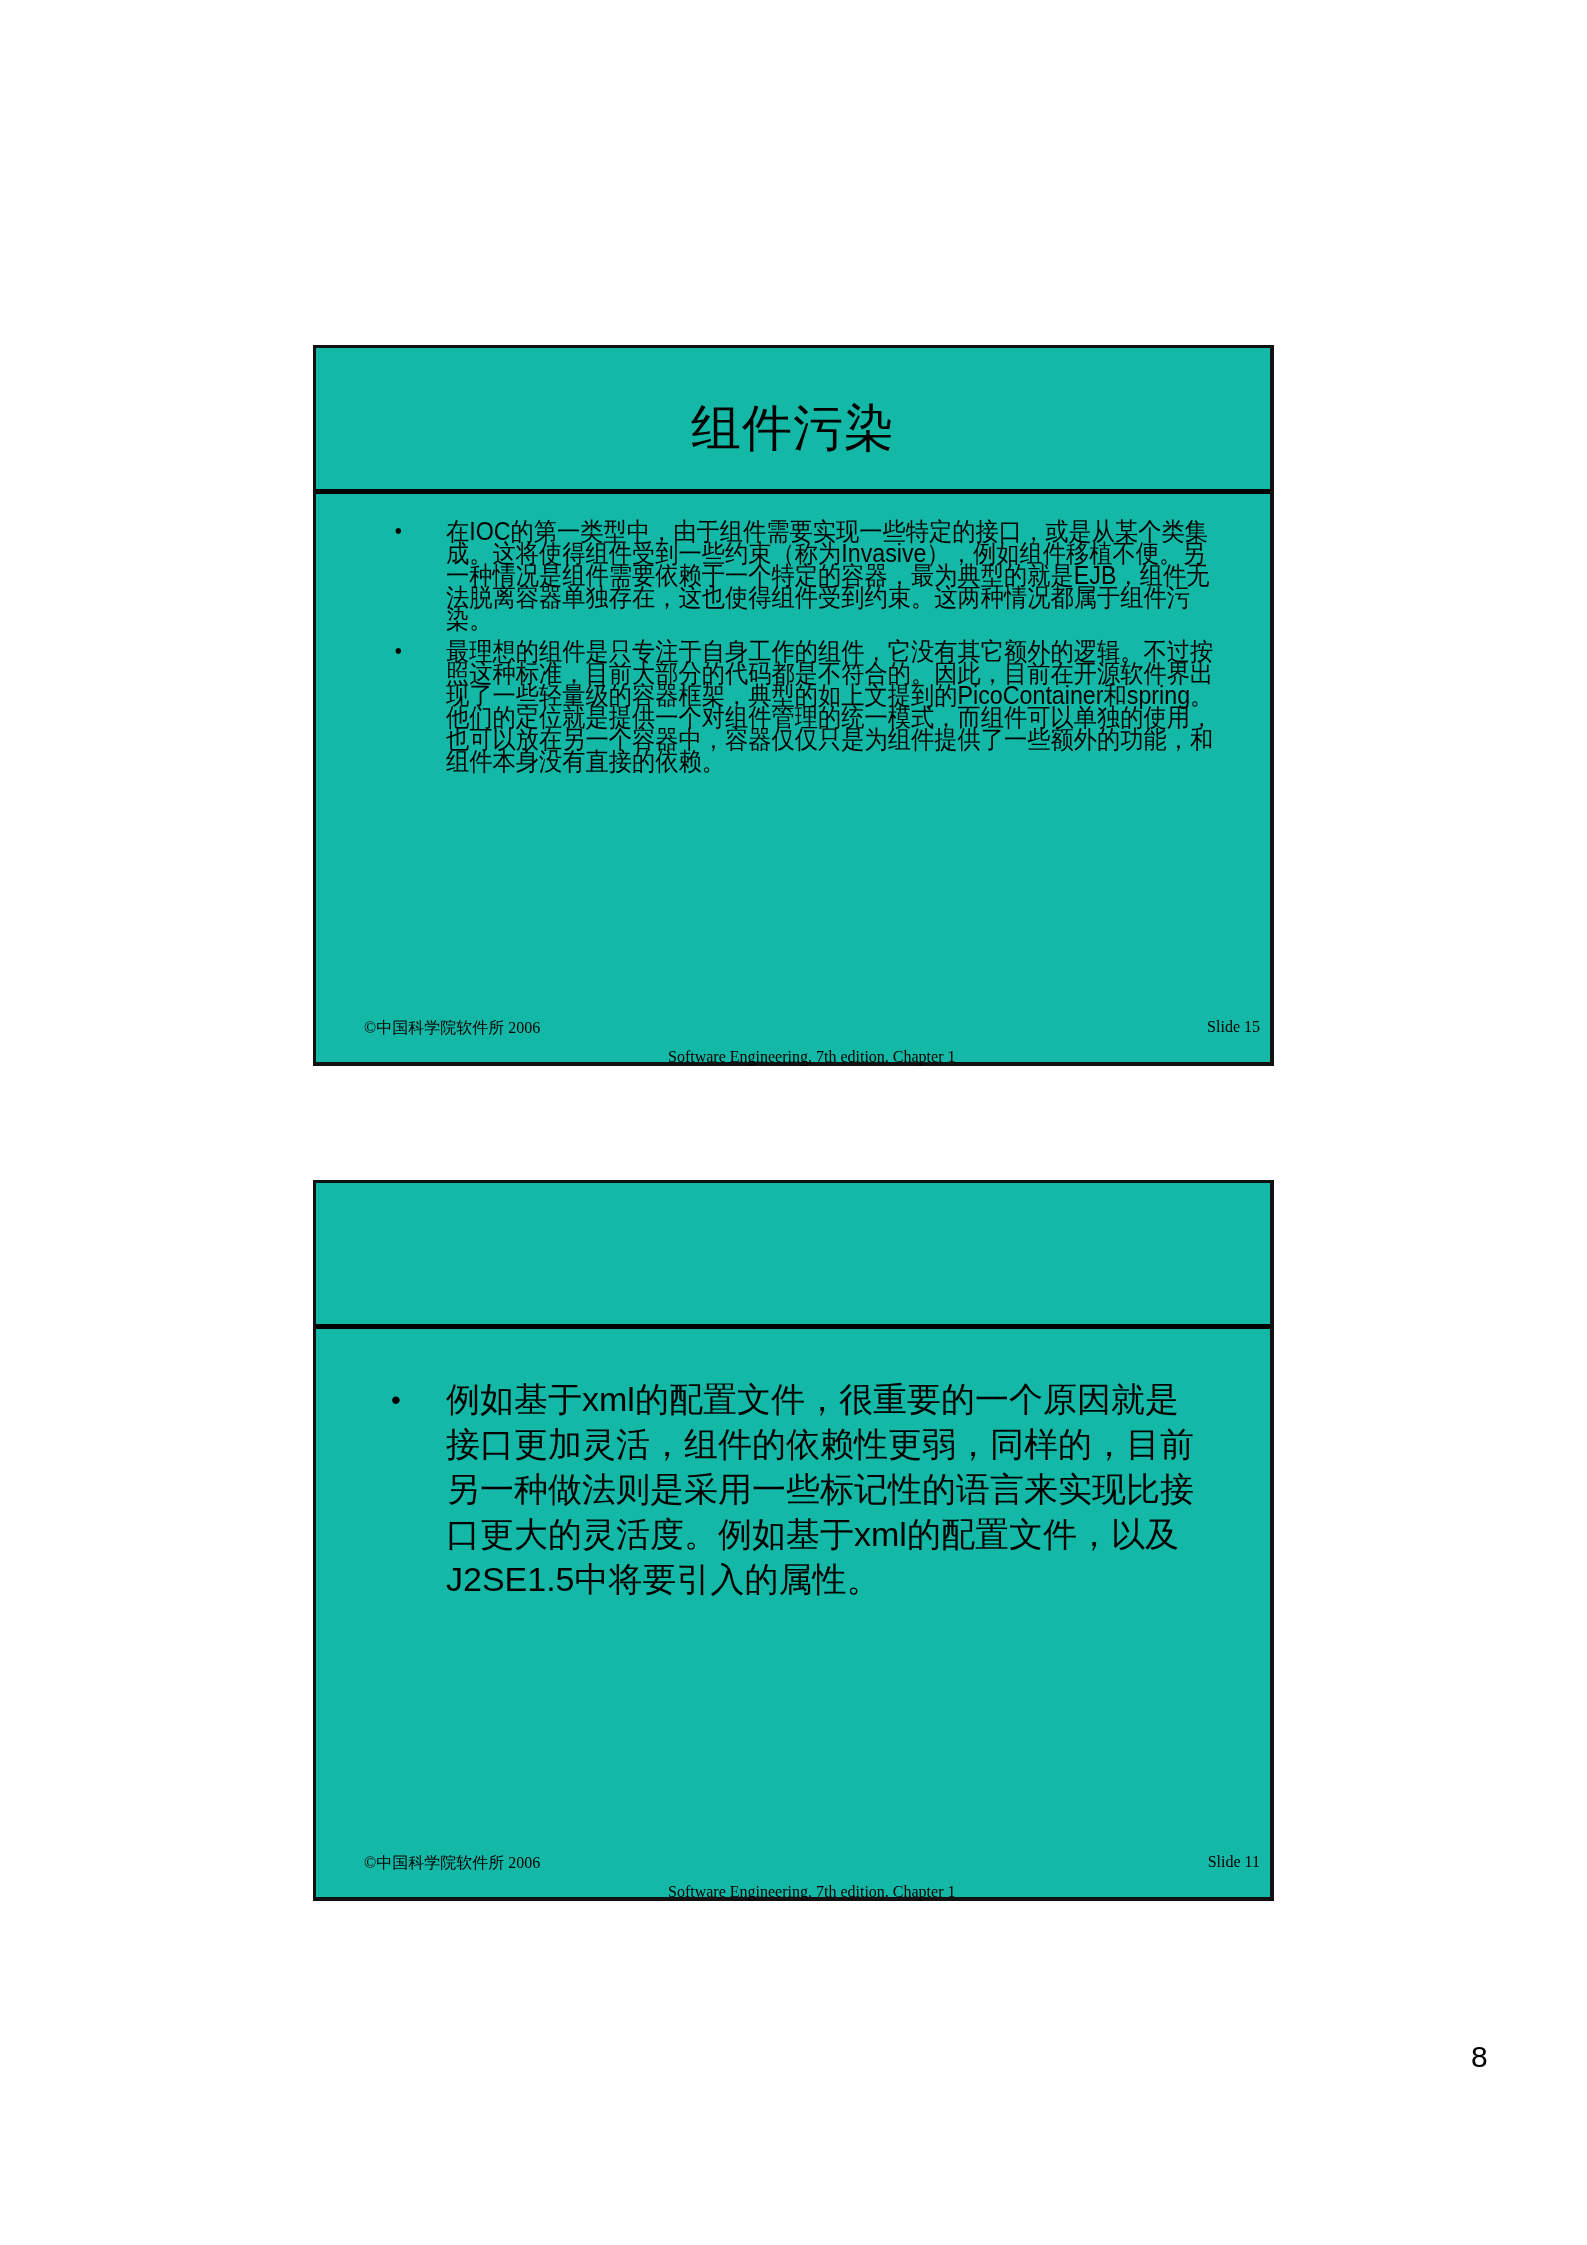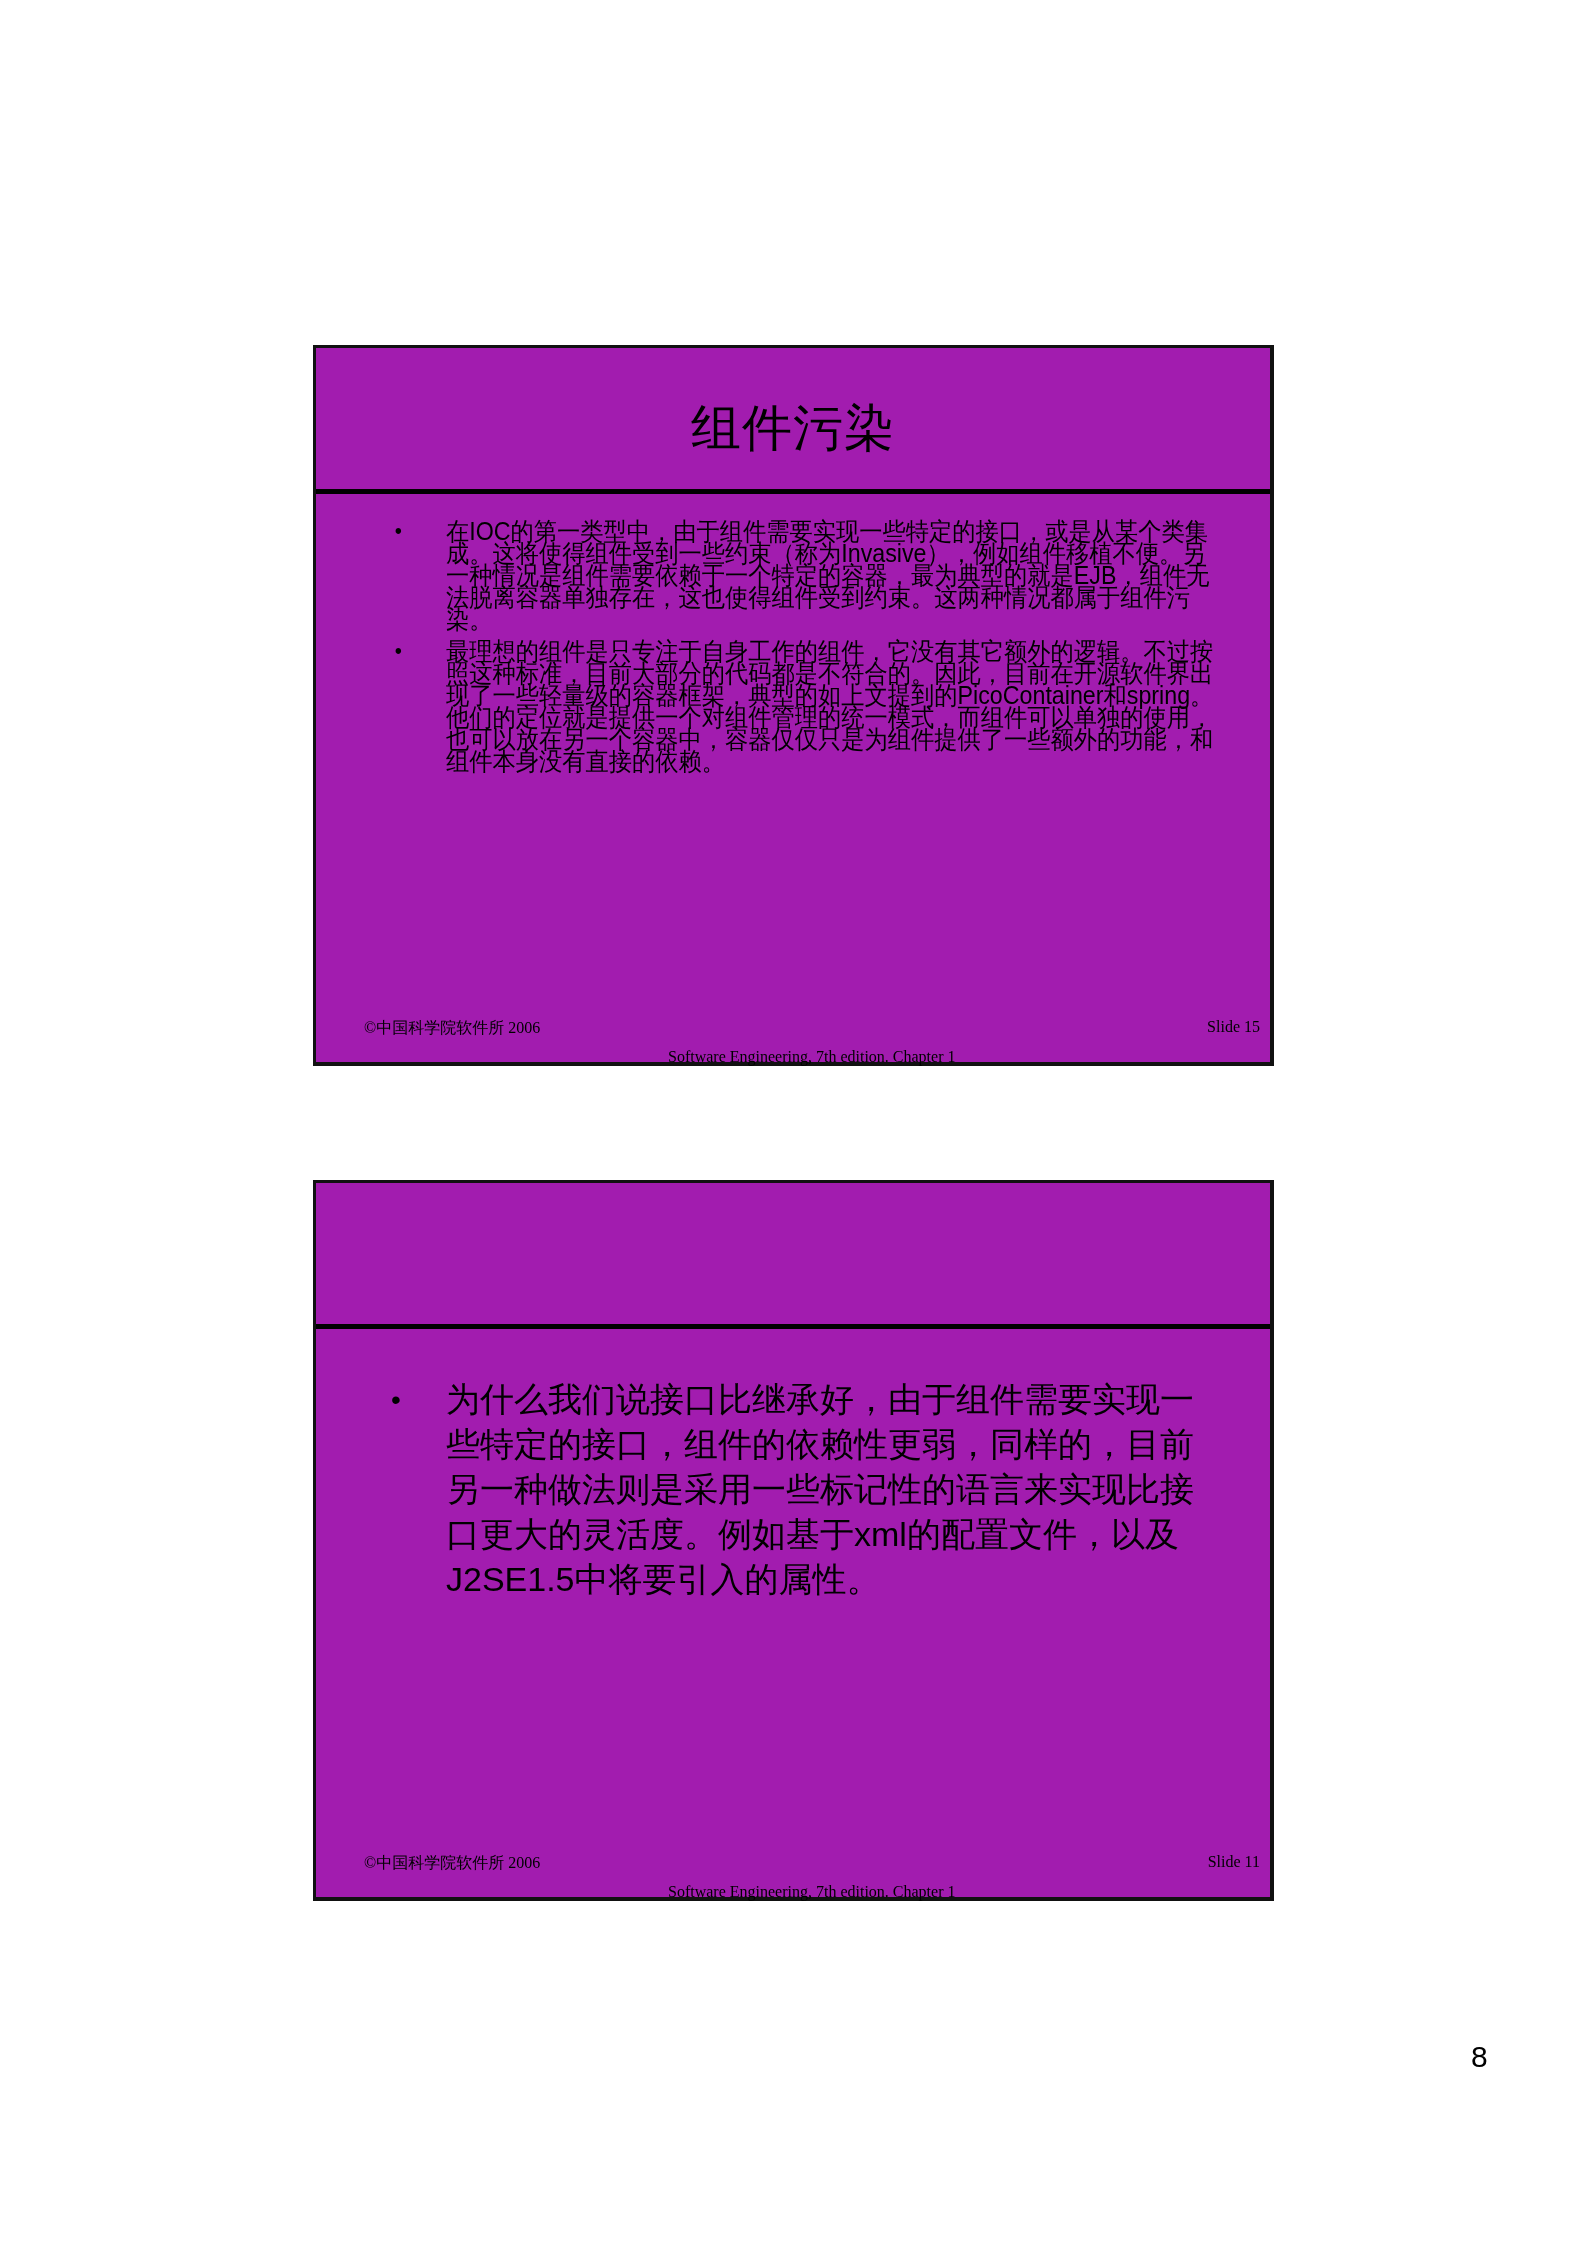--- a/index.html
+++ b/index.html
@@ -4,21 +4,21 @@
   <style>
     html, body { margin: 0; padding: 0; }
     body {
       width: 1587px; height: 2245px; background: #ffffff; position: relative;
       font-family: "Liberation Sans", "DejaVu Sans", sans-serif; color: #000;
       overflow: hidden;
     }
     .slide {
       position: absolute; left: 313px; width: 954px;
       border: 3px solid #111; border-bottom-width: 4px; border-right-width: 4px;
-      background: #a21caf; box-sizing: content-box;
+      background: #14b8a6; box-sizing: content-box;
     }
     .slide-1 { top: 345px; height: 714px; }
     .slide-2 { top: 1180px; height: 714px; }
     .title-area {
       position: absolute; left: 0; top: 0; width: 100%; height: 141px;
       display: flex; align-items: center; justify-content: center;
     }
     .title-area .title {
       font-size: 50px; padding-top: 20px; letter-spacing: 1px;
     }
@@ -74,21 +74,21 @@
 
 <div class="slide slide-2 s2">
   <div class="title-area">
     <div class="title"></div>
   </div>
   <div class="divider"></div>
   <div class="body-area">
     <ul class="bullets">
       <li class="bullet-item">
         <span class="bullet-dot">•</span>
-        <span>为什么我们说接口比继承好，由于组件需要实现一些特定的接口，组件的依赖性更弱，同样的，目前另一种做法则是采用一些标记性的语言来实现比接口更大的灵活度。例如基于xml的配置文件，以及J2SE1.5中将要引入的属性。</span>
+        <span>例如基于xml的配置文件，很重要的一个原因就是接口更加灵活，组件的依赖性更弱，同样的，目前另一种做法则是采用一些标记性的语言来实现比接口更大的灵活度。例如基于xml的配置文件，以及J2SE1.5中将要引入的属性。</span>
       </li>
     </ul>
   </div>
   <div class="footer">
     <span class="copy">©中国科学院软件所 2006</span>
     <span class="course">Software Engineering, 7th edition. Chapter 1</span>
     <span class="slideno">Slide  11</span>
   </div>
 </div>
 

